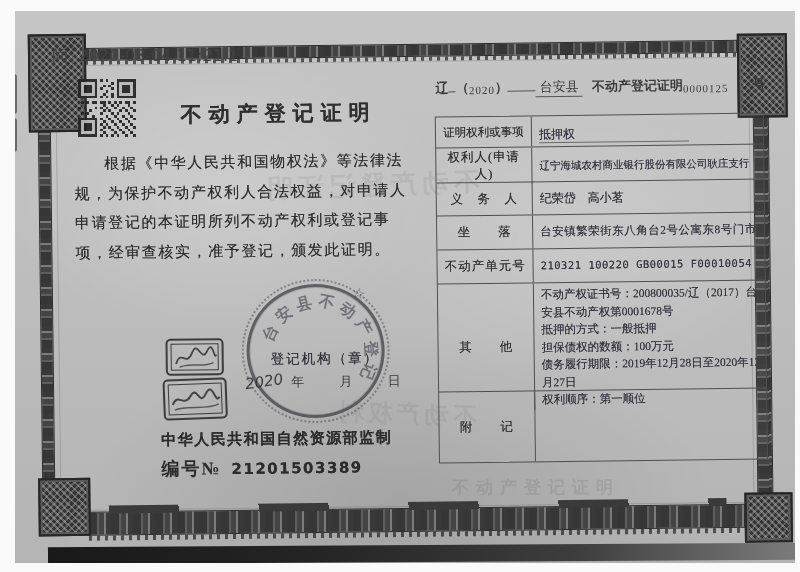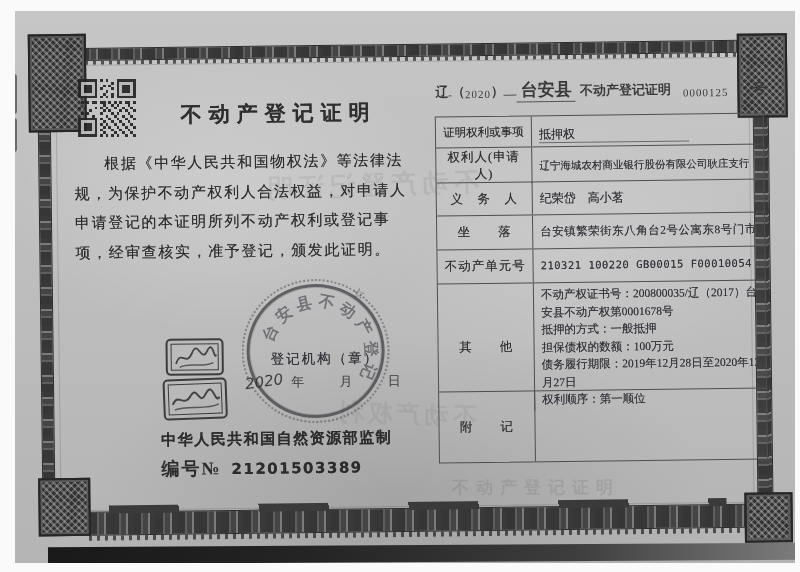--- a/index.html
+++ b/index.html
@@ -49,22 +49,22 @@
   .c-tl{left:31px;top:30px;width:58px;height:98px;}
   .c-tr{left:740px;top:38px;width:50px;height:84px;}
   .c-bl{left:36px;top:474px;width:52px;height:58px;}
   .c-br{left:742px;top:497px;width:48px;height:50px;}
   .inner-line{position:absolute;left:58px;top:61px;width:694px;height:446px;border:1px solid rgba(70,70,70,.22);}
   
   .hdr{position:absolute;left:438px;top:80px;width:330px;height:24px;display:flex;align-items:baseline;
     font-size:13px;font-weight:bold;color:#3a3a3a;white-space:nowrap;}
   .hdr .small{font-size:11px;font-weight:normal;transform:translateY(2px);letter-spacing:1px;}
   .hdr .blank{display:inline-block;border-bottom:1px solid #555;height:12px;}
-  .hdr .county{font-weight:bold;font-size:17px;border-bottom:1px solid #555;padding:0 4px;}
-  .hdr .docno{font-size:11px;font-weight:normal;letter-spacing:1px;transform:translateY(3px);margin-left:12px;}
+  .hdr .county{font-weight:normal;font-size:13px;border-bottom:1px solid #555;padding:0 4px;}
+  .hdr .docno{font-size:11px;font-weight:normal;letter-spacing:1px;transform:translateY(3px);margin-left:0;}
   .hdr .suffix{margin-left:24px;}
   
   .title{position:absolute;left:148px;top:98px;width:266px;text-align:center;
     font-size:21px;font-weight:bold;letter-spacing:7px;color:#2f2f2f;text-shadow:0 0 .6px #555;}
   .stmt{position:absolute;left:76px;top:146px;width:338px;font-size:15px;line-height:29.5px;
     letter-spacing:1.6px;text-indent:2em;color:#2c2c2c;text-shadow:0 0 .5px #666;}
   
   .sig{position:absolute;border:2px solid #3c3c3c;border-radius:5px;outline:1px solid #3c3c3c;outline-offset:-6px;}
   .sig1{left:165px;top:336px;width:58px;height:37px;}
   .sig2{left:162px;top:376px;width:64px;height:41px;transform:rotate(-1.5deg);}
@@ -219,20 +219,21 @@
 债务履行期限：2019年12月28日至2020年12月27日
 权利顺序：第一顺位</div>
       </div>
       <div class="trow r7">
         <div class="tlab">附　　记</div>
         <div class="tval"></div>
       </div>
     </div>
   </div>
 
+  <div class="ovl ovl-ts">间: 2020-03-04 11:21:1</div>
 
   <div class="qr">
     <svg viewBox="0 0 21 21" width="62" height="58" shape-rendering="crispEdges">
       <rect x="0" y="0" width="7" height="7" fill="#242424"></rect>
         <rect x="1" y="1" width="5" height="5" fill="#b9b9b9"></rect>
         <rect x="2" y="2" width="3" height="3" fill="#242424"></rect>
       <rect x="14" y="0" width="7" height="7" fill="#242424"></rect>
         <rect x="15" y="1" width="5" height="5" fill="#b9b9b9"></rect>
         <rect x="16" y="2" width="3" height="3" fill="#242424"></rect>
       <rect x="0" y="14" width="7" height="7" fill="#242424"></rect>

